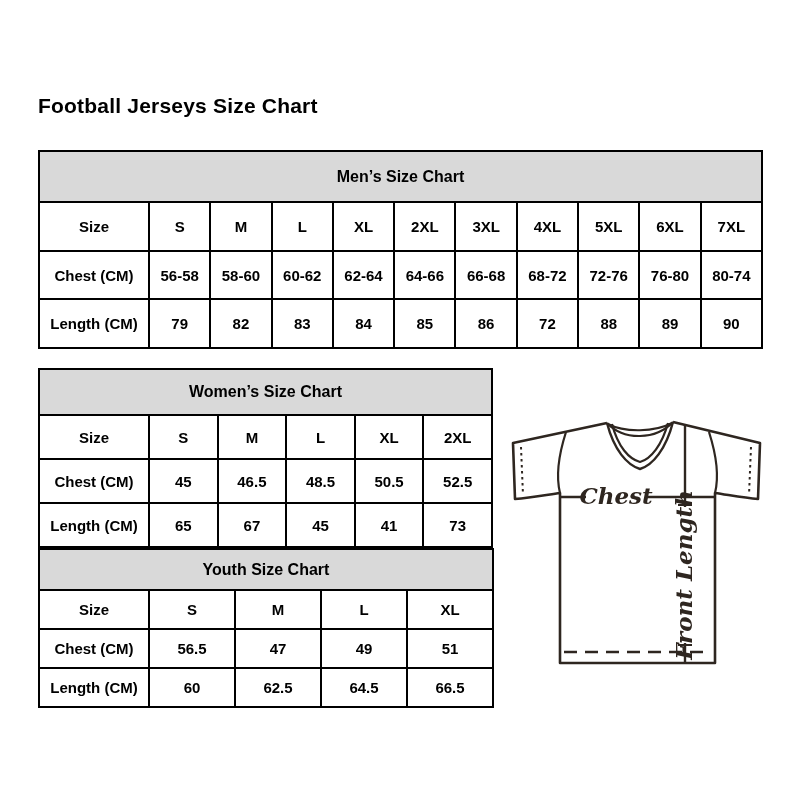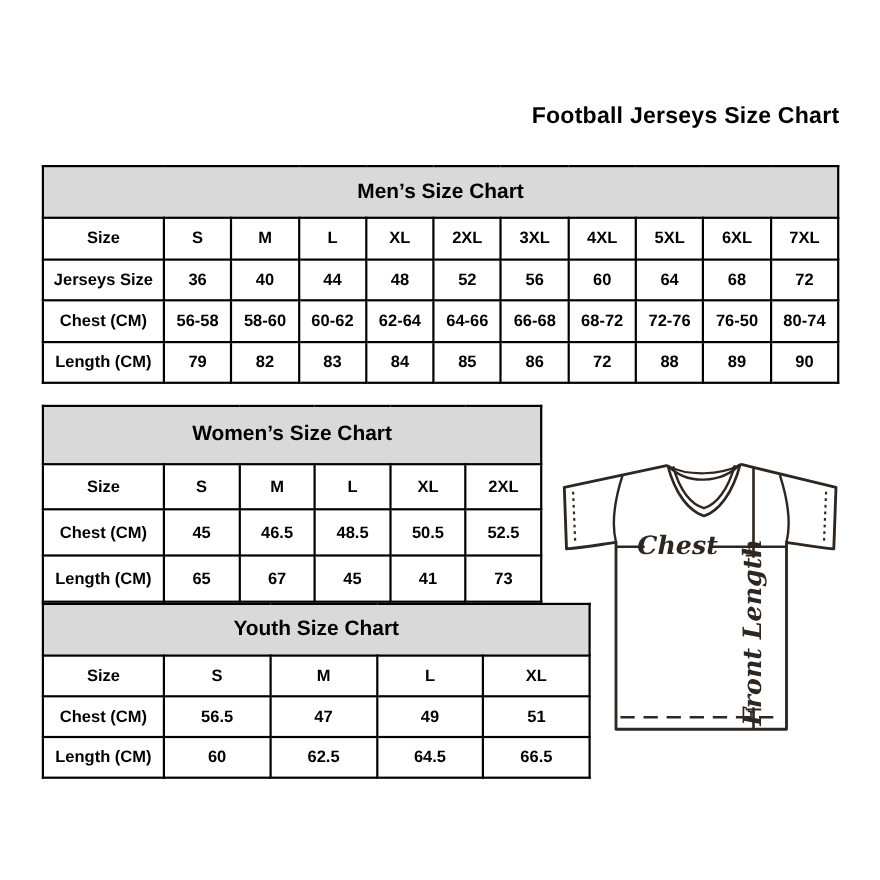--- a/index.html
+++ b/index.html
@@ -2,38 +2,38 @@
 <html style="--page-bg: #ffffff; --text: #000000; --border: #000000; --header-bg: #d9d9d9; --diagram-stroke: #2e2620;"><head>
 <meta charset="utf-8">
 <style>
   html,body{margin:0;padding:0;background:#fff;}
   .canvas{
     position:relative;width:800px;height:800px;background:var(--page-bg,#ffffff);
     font-family:"Liberation Sans",sans-serif;overflow:hidden;color:var(--text,#000000);
   }
   .title{
     position:absolute;left:38px;top:94px;width:725px;margin:0;
-    text-align:right;font-size:21px;font-weight:bold;letter-spacing:.2px;
+    text-align:left;font-size:21px;font-weight:bold;letter-spacing:.2px;
   }
   .tbl{position:absolute;}
   .tbl table{
     width:100%;height:100%;border-collapse:collapse;table-layout:fixed;
   }
   .tbl th,.tbl td{
     border:2px solid var(--border,#000000);
     text-align:center;vertical-align:middle;padding:0;
   }
   .tbl th.band{
     background:var(--header-bg,#d9d9d9);
-    font-size:19px;font-weight:bold;
+    font-size:16px;font-weight:bold;
   }
   .tbl td{font-size:15px;font-weight:bold;}
   #men{left:38px;top:150px;width:725px;height:199px;}
   #women{left:38px;top:368px;width:455px;height:180px;}
-  #youth{left:38px;top:548px;width:499px;height:160px;}
+  #youth{left:38px;top:548px;width:456px;height:160px;}
   col.label-col{width:110px;}
   .jersey{position:absolute;left:500px;top:403px;width:278px;height:272px;}
   .jersey .ln{fill:none;stroke:var(--diagram-stroke,#2e2620);stroke-linejoin:round;stroke-linecap:butt;}
   .jersey .bg{fill:#ffffff;stroke:none;}
   .jersey text{
     fill:var(--diagram-stroke,#2e2620);
     font-family:"DejaVu Serif",serif;font-style:italic;font-weight:bold;font-size:23px;
   }
 </style>
 </head>
@@ -69,43 +69,30 @@
             <td>L</td>
             <td>XL</td>
             <td>2XL</td>
             <td>3XL</td>
             <td>4XL</td>
             <td>5XL</td>
             <td>6XL</td>
             <td>7XL</td>
           </tr>
           <tr>
-            <td>Jerseys Size</td>
-            <td>36</td>
-            <td>40</td>
-            <td>44</td>
-            <td>48</td>
-            <td>52</td>
-            <td>56</td>
-            <td>60</td>
-            <td>64</td>
-            <td>68</td>
-            <td>72</td>
-          </tr>
-          <tr>
             <td>Chest (CM)</td>
             <td>56-58</td>
             <td>58-60</td>
             <td>60-62</td>
             <td>62-64</td>
             <td>64-66</td>
             <td>66-68</td>
             <td>68-72</td>
             <td>72-76</td>
-            <td>76-50</td>
+            <td>76-80</td>
             <td>80-74</td>
           </tr>
           <tr>
             <td>Length (CM)</td>
             <td>79</td>
             <td>82</td>
             <td>83</td>
             <td>84</td>
             <td>85</td>
             <td>86</td>

